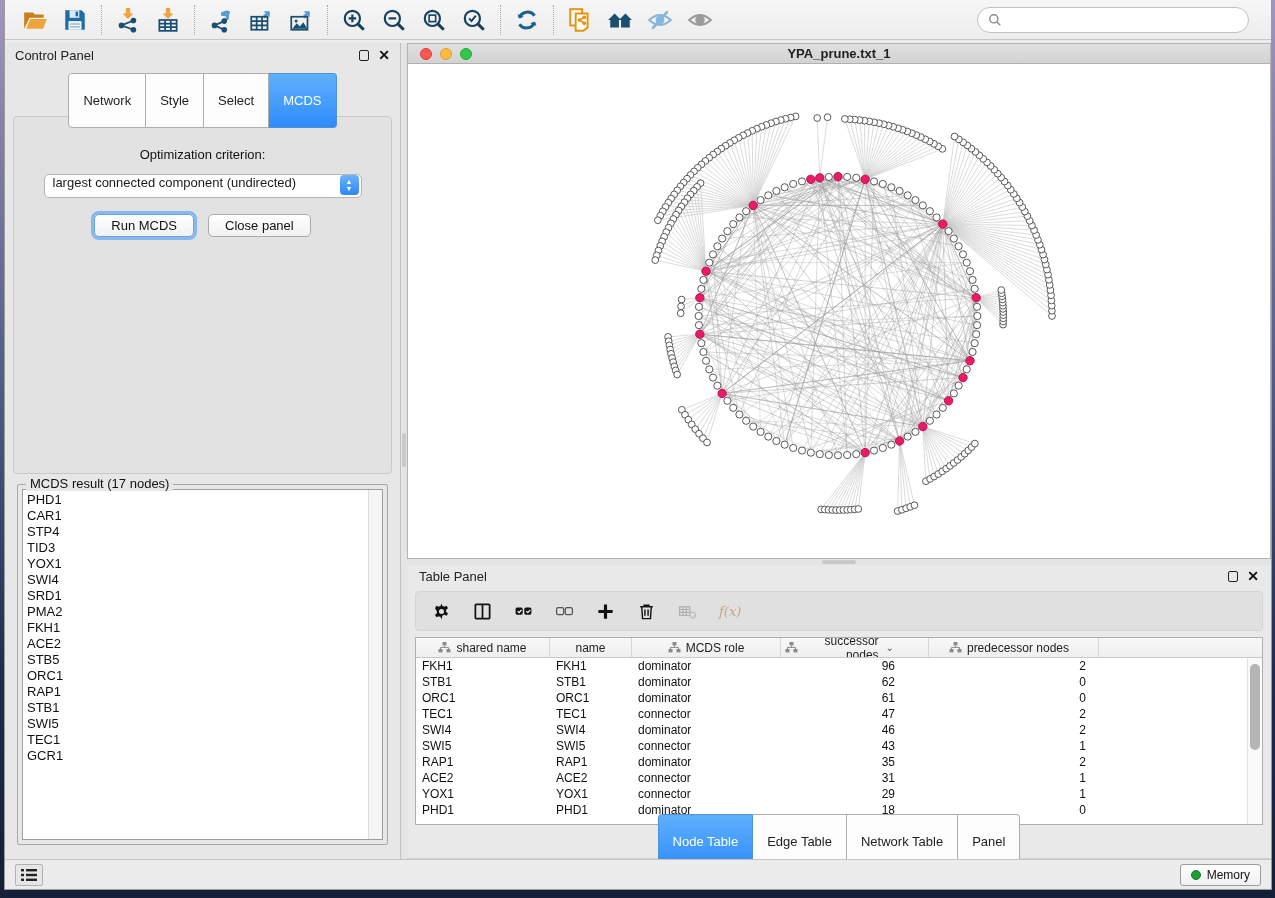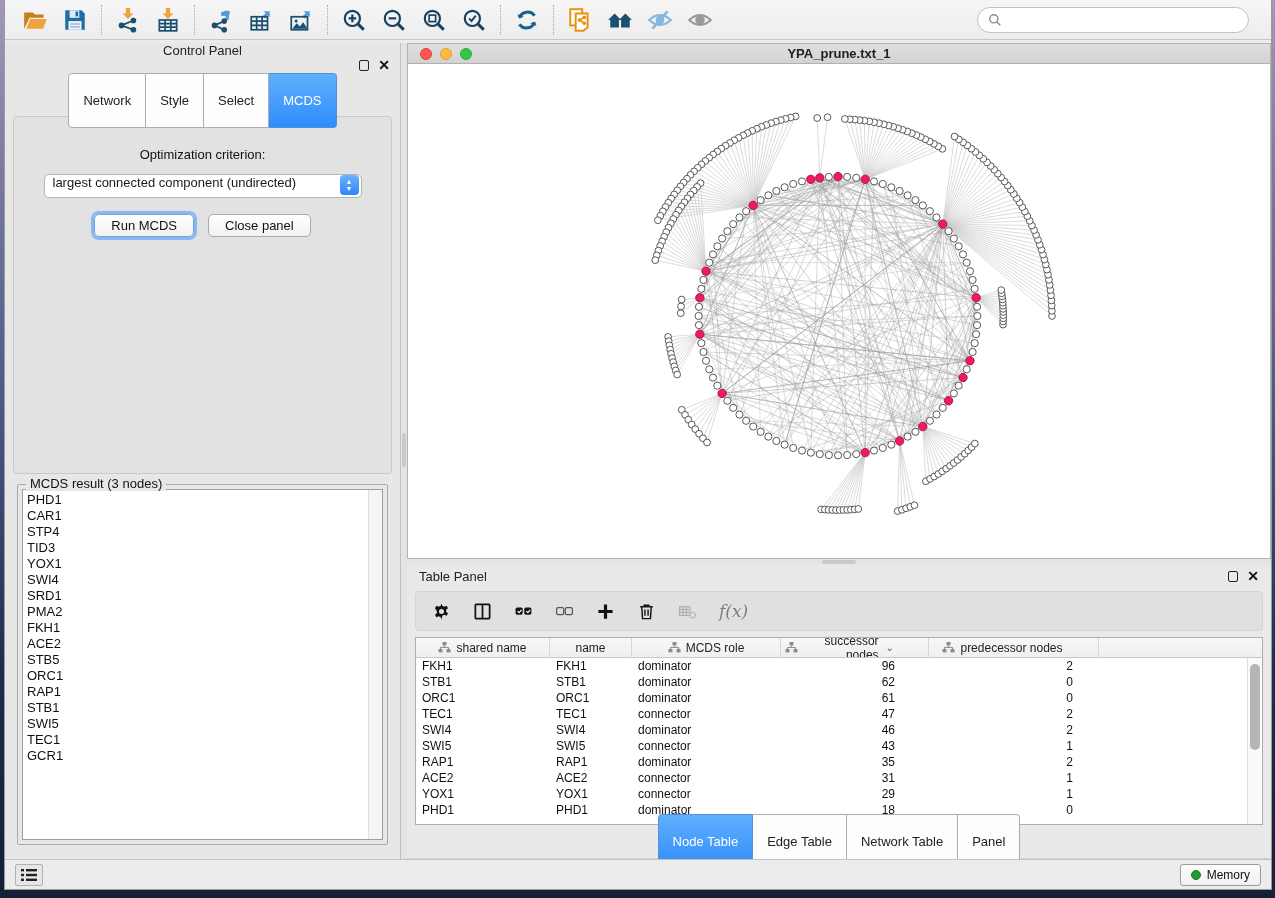--- a/index.html
+++ b/index.html
@@ -20,21 +20,21 @@
   .searchbox { width:272px; height:26px; background:#fff; border:1px solid #c2c2c2; border-radius:14px;
     display:flex; align-items:center; padding:0 10px; }
   .searchbox svg { width:14px; height:14px; margin-right:6px; }
   .searchbox input { border:none; outline:none; flex:1; font-size:13px; background:transparent; }
 
   
   .main { flex:1 1 auto; display:flex; min-height:0; padding-top:3px; }
 
   
   .control-panel { width:396px; flex:0 0 auto; background:#e7e7e7; display:flex; flex-direction:column; border-right:1px solid #c0c0c0; }
-  .cp-titlebar { height:24px; display:flex; align-items:center; padding:0 10px;flex-direction:column; }
+  .cp-titlebar { height:24px; display:flex; align-items:center; padding:0 10px; }
   .cp-title { font-size:13px; color:#222; }
   .win-btns { margin-left:auto; display:flex; gap:9px; align-items:center; }
   .float-btn { width:10px; height:11px; border:1.6px solid #222; border-radius:2px; }
   .close-btn { font-size:14px; font-weight:bold; color:#111; line-height:1; }
   .cp-tabs { display:flex; justify-content:center; margin:6px 0 0 0; position:relative; z-index:2; }
   .seg { display:flex; }
   .seg .tab { min-width:56px; padding:19px 14px; background:#fdfdfd; border:1px solid #adadad; border-left:none;
     font-size:13px; text-align:center; color:#222; }
   .seg .tab:first-child { border-left:1px solid #adadad; border-radius:4px 0 0 4px; }
   .seg .tab:last-child { border-radius:0 4px 4px 0; }
@@ -82,37 +82,37 @@
   .h-splitter .handle { position:absolute; left:50%; top:1px; width:34px; height:4px; margin-left:-17px; background:#c9c9c9; border-radius:2px; }
 
   
   .table-panel { flex:1; background:#e9e9e9; display:flex; flex-direction:column; min-height:0; }
   .tp-titlebar { height:22px; display:flex; align-items:center; padding:0 12px; flex:0 0 auto; }
   .tp-toolbar { height:40px; margin:4px 8px 6px 8px; background:#e0e0e0; border:1px solid #d4d4d4; border-radius:4px;
     display:flex; align-items:center; gap:22px; padding:0 16px; flex:0 0 auto; }
   .tp-tool { display:flex; align-items:center; justify-content:center; }
   .tp-tool svg { width:19px; height:19px; }
   .tp-tool.disabled { opacity:.45; }
-  .fx { font-family:"DejaVu Serif", serif; font-style:italic; font-size:17px; color:#000000; }
+  .fx { font-family:"DejaVu Serif", serif; font-style:italic; font-size:13px; color:#a16207; }
 
   .grid-wrap { margin:0 8px; border:1px solid #aeaeae; background:#fff; flex:1; display:flex; flex-direction:column; min-height:0; }
   .thead { display:flex; background:linear-gradient(#f8f8f8,#efefef); border-bottom:1px solid #c9c9c9; height:20px; flex:0 0 auto; }
   .hcell { display:flex; align-items:center; justify-content:center; gap:5px; font-size:12px; color:#222;
     border-right:1px solid #d7d7d7; padding:0 4px; overflow:hidden; }
   .hcell .tree-ic { flex:0 0 auto; }
   .sort-chev { font-size:10px; color:#555; margin-left:2px; }
   .tbody { flex:1; display:flex; min-height:0; position:relative; }
   .rows { flex:1; overflow:hidden; }
   .trow { display:flex; height:16px; }
   .tcell { font-size:12px; line-height:16px; padding:0 6px; overflow:hidden; white-space:nowrap; color:#111; }
   .c-shared { width:134px; }
   .c-name  { width:82px; }
   .c-role  { width:149px; }
   .c-succ  { width:148px; text-align:right; padding-right:34px; }
-  .c-pred  { width:170px; text-align:right; padding-right:26px; }
+  .c-pred  { width:170px; text-align:right; padding-right:13px; }
   .c-fill  { flex:1; }
   .vscroll { width:15px; border-left:1px solid #e0e0e0; background:#fafafa; position:relative; flex:0 0 auto; }
   .vscroll .thumb { position:absolute; top:6px; left:2px; width:10px; height:86px; background:#b5b5b5; border-radius:6px; }
 
   .tp-tabs { height:34px; display:flex; justify-content:center; align-items:center; flex:0 0 auto; border-bottom:1px solid #d2d2d2; }
 
   
   .statusbar { height:30px; background:#ececec; border-top:1px solid #c4c4c4; display:flex; align-items:center;
     padding:8px 10px; flex:0 0 auto; }
   .list-btn { width:28px; height:22px; border:1px solid #b2b2b2; background:#e6e6e6; border-radius:2px;
@@ -298,21 +298,21 @@
                 <span>▲</span>
                 <span>▼</span>
               </span>
         </div>
         <div class="cp-buttons">
           <button class="mac-btn focus-ring">Run MCDS</button>
           <button class="mac-btn">Close panel</button>
         </div>
       </div>
       <div class="mcds-fieldset">
-        <span class="mcds-legend">MCDS result (3 nodes)</span>
+        <span class="mcds-legend">MCDS result (17 nodes)</span>
         <div class="mcds-list">
           <div class="mcds-items">
                 <div class="mcds-item">PHD1</div>
                 <div class="mcds-item">CAR1</div>
                 <div class="mcds-item">STP4</div>
                 <div class="mcds-item">TID3</div>
                 <div class="mcds-item">YOX1</div>
                 <div class="mcds-item">SWI4</div>
                 <div class="mcds-item">SRD1</div>
                 <div class="mcds-item">PMA2</div>

